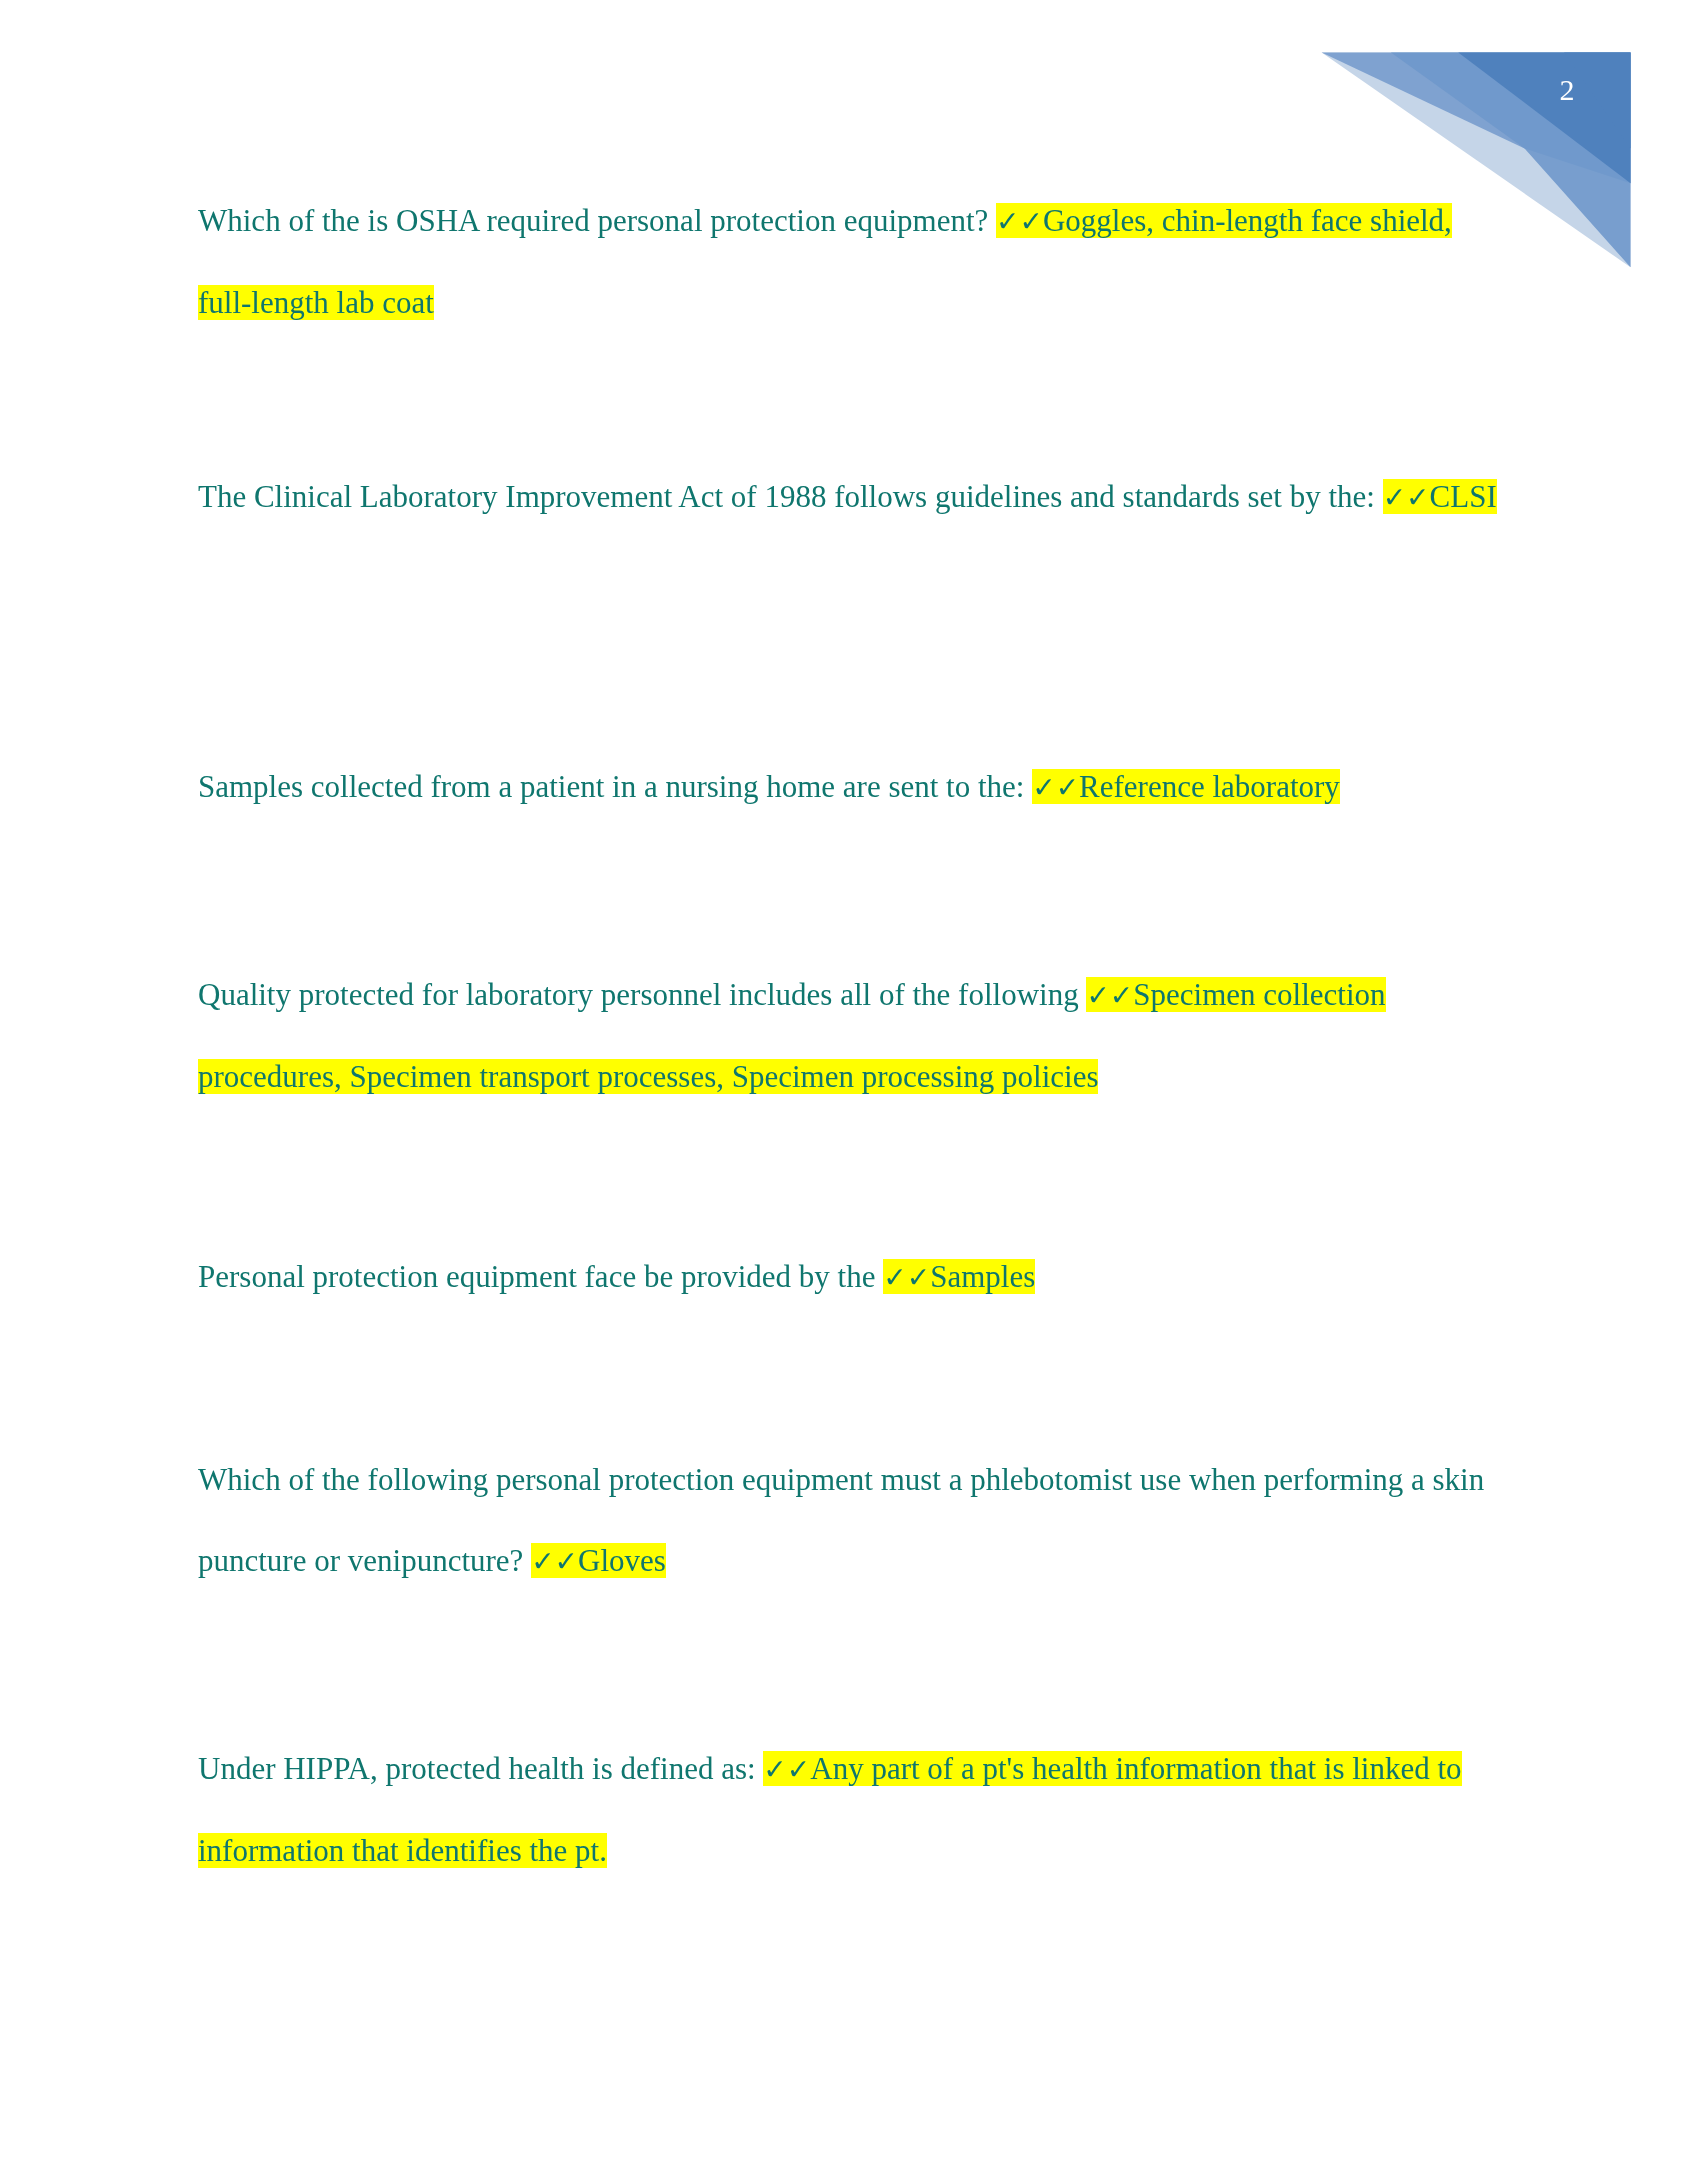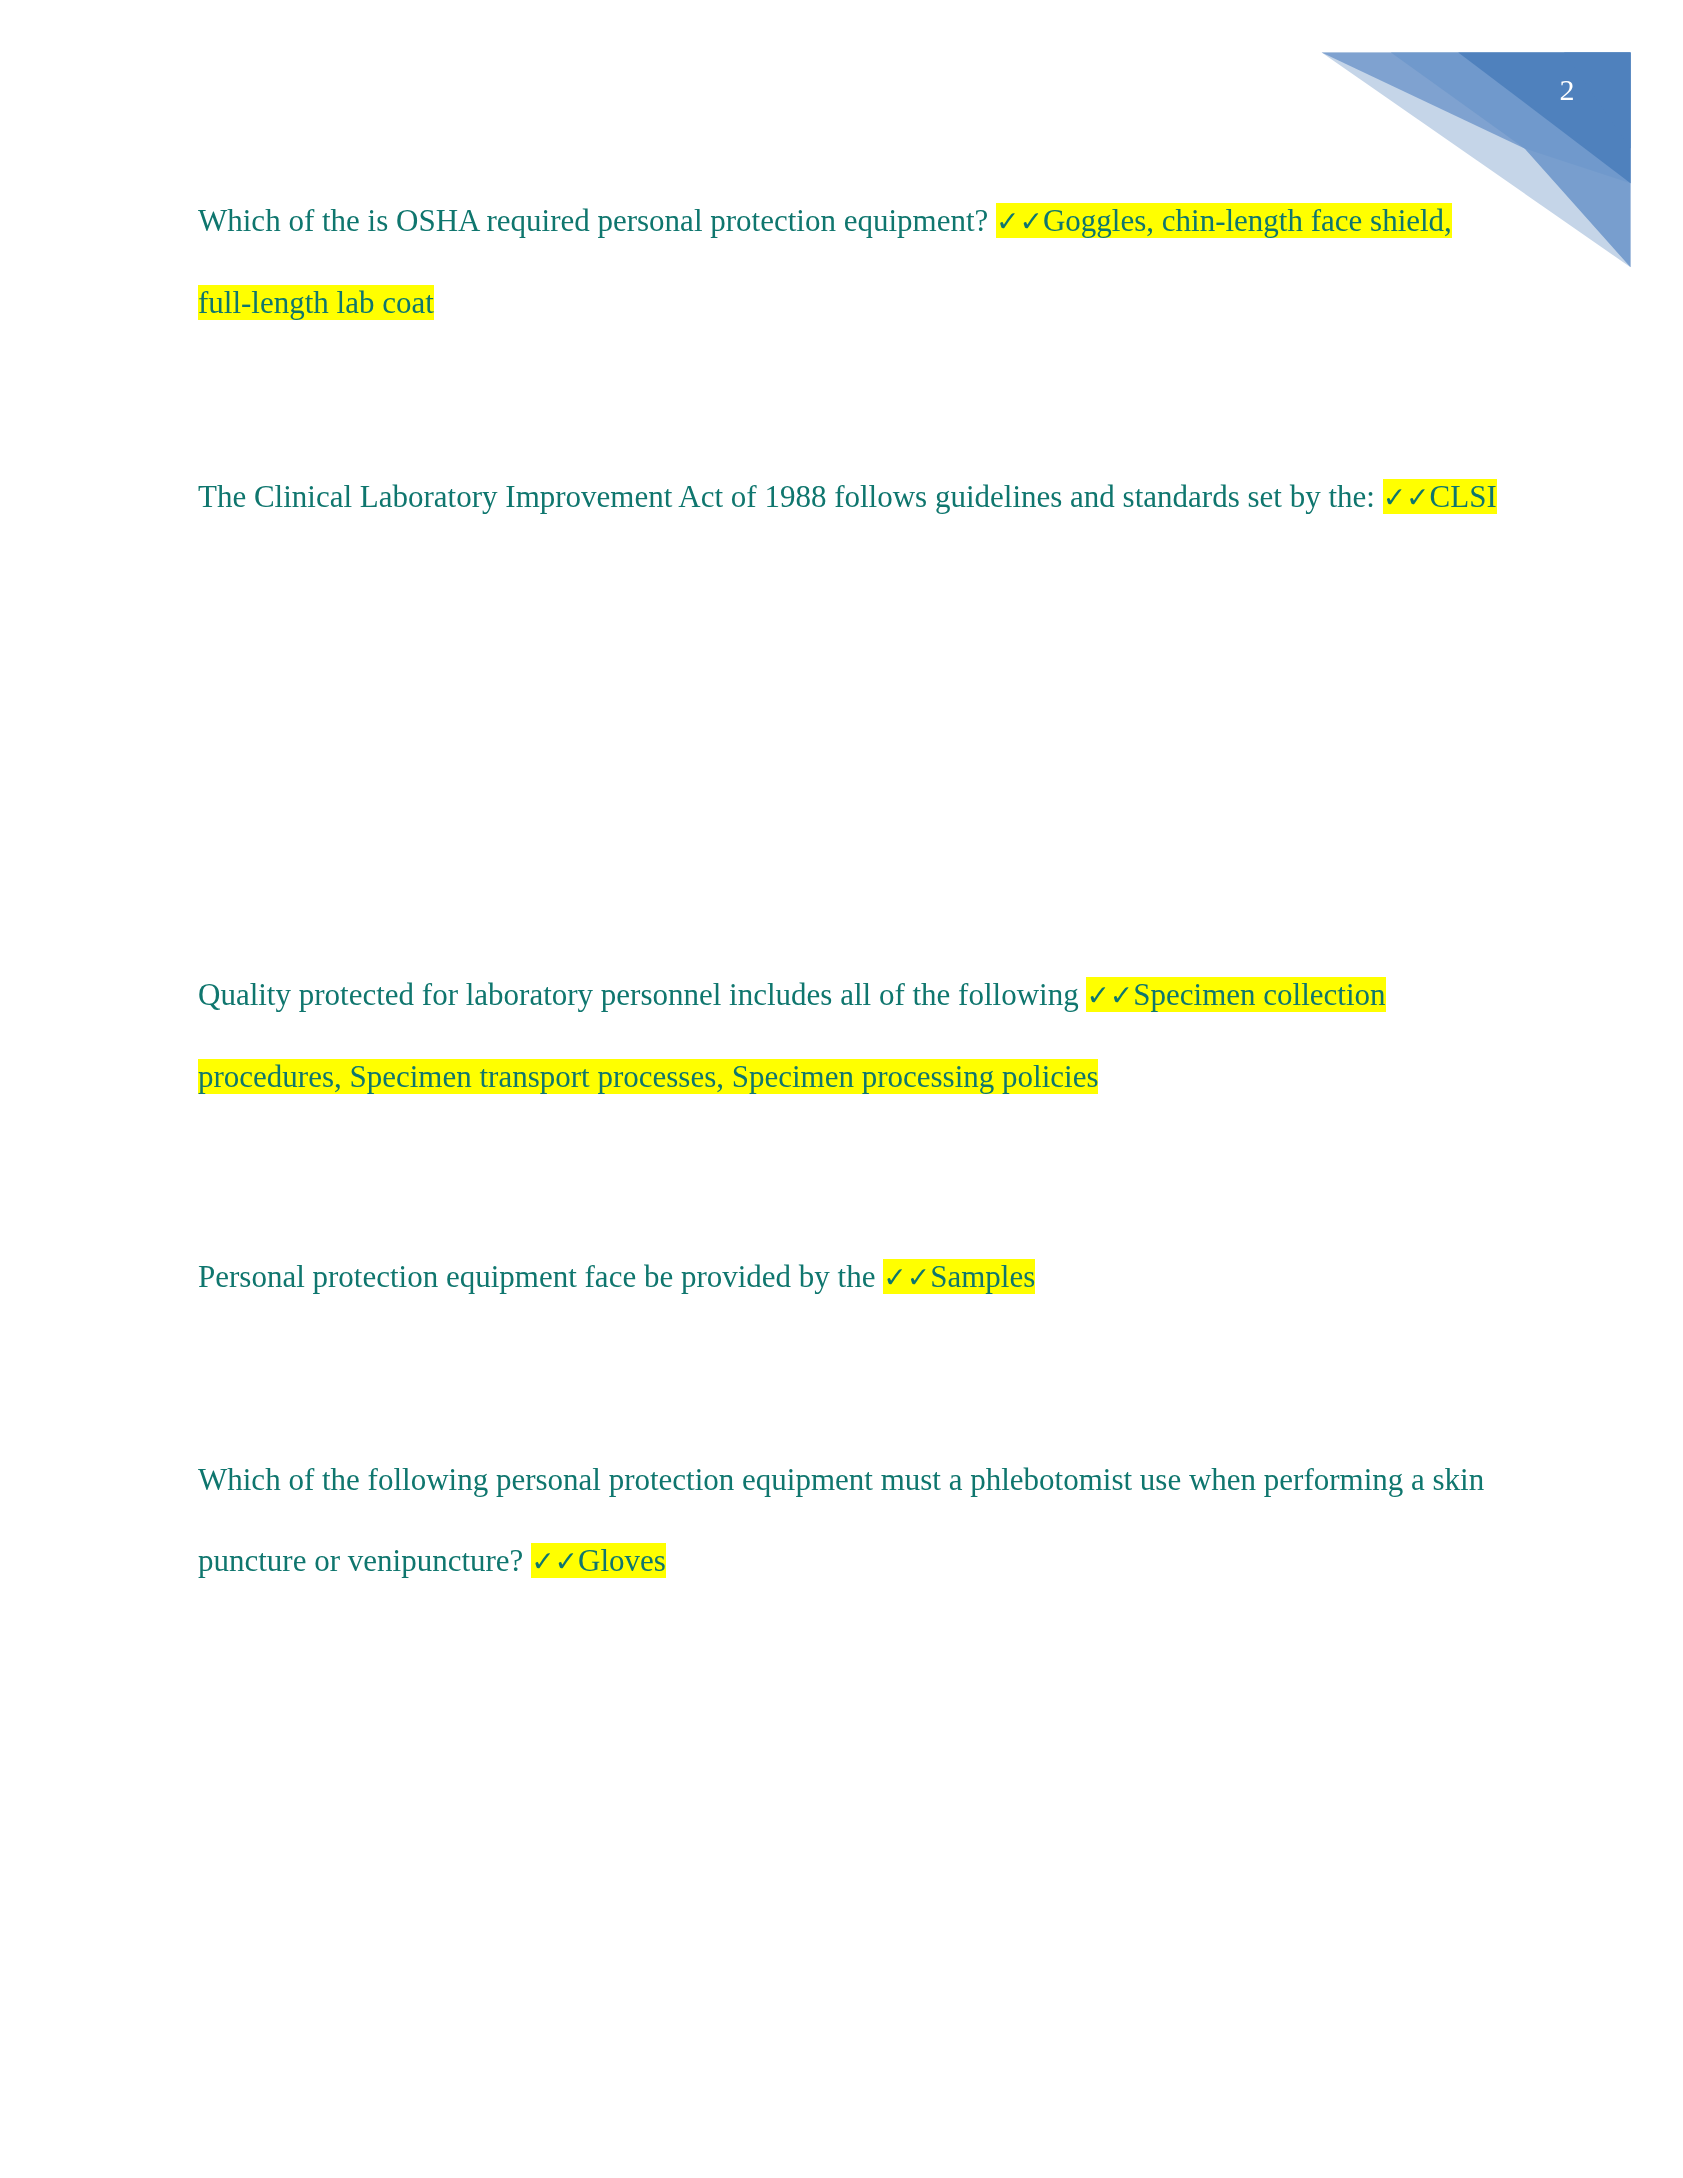--- a/index.html
+++ b/index.html
@@ -34,28 +34,34 @@
   <div class="page-number">2</div>
 
   <div class="qa" style="top:180px;">
     <span>Which of the is OSHA required personal protection equipment? </span><span class="hl"><span class="check">✓✓</span><span>Goggles, chin-length face shield, full-length lab coat</span></span>
   </div>
 
   <div class="qa" style="top:456px;">
     <span>The Clinical Laboratory Improvement Act of 1988 follows guidelines and standards set by the: </span><span class="hl"><span class="check">✓✓</span><span>CLSI</span></span>
   </div>
 
+  <div class="qa" style="top:746px;">
+    <span>Samples collected from a patient in a nursing home are sent to the: </span><span class="hl"><span class="check">✓✓</span><span>Reference laboratory</span></span>
+  </div>
 
   <div class="qa" style="top:954px;">
     <span>Quality protected for laboratory personnel includes all of the following </span><span class="hl"><span class="check">✓✓</span><span>Specimen collection procedures, Specimen transport processes, Specimen processing policies</span></span>
   </div>
 
   <div class="qa" style="top:1236px;">
     <span>Personal protection equipment face be provided by the </span><span class="hl"><span class="check">✓✓</span><span>Samples</span></span>
   </div>
 
   <div class="qa" style="top:1439px;">
     <span>Which of the following personal protection equipment must a phlebotomist use when performing a skin puncture or venipuncture? </span><span class="hl"><span class="check">✓✓</span><span>Gloves</span></span>
   </div>
 
+  <div class="qa" style="top:1728px;">
+    <span>Under HIPPA, protected health is defined as: </span><span class="hl"><span class="check">✓✓</span><span>Any part of a pt's health information that is linked to information that identifies the pt.</span></span>
+  </div>
 
 </div>
 
 
 </body></html>

